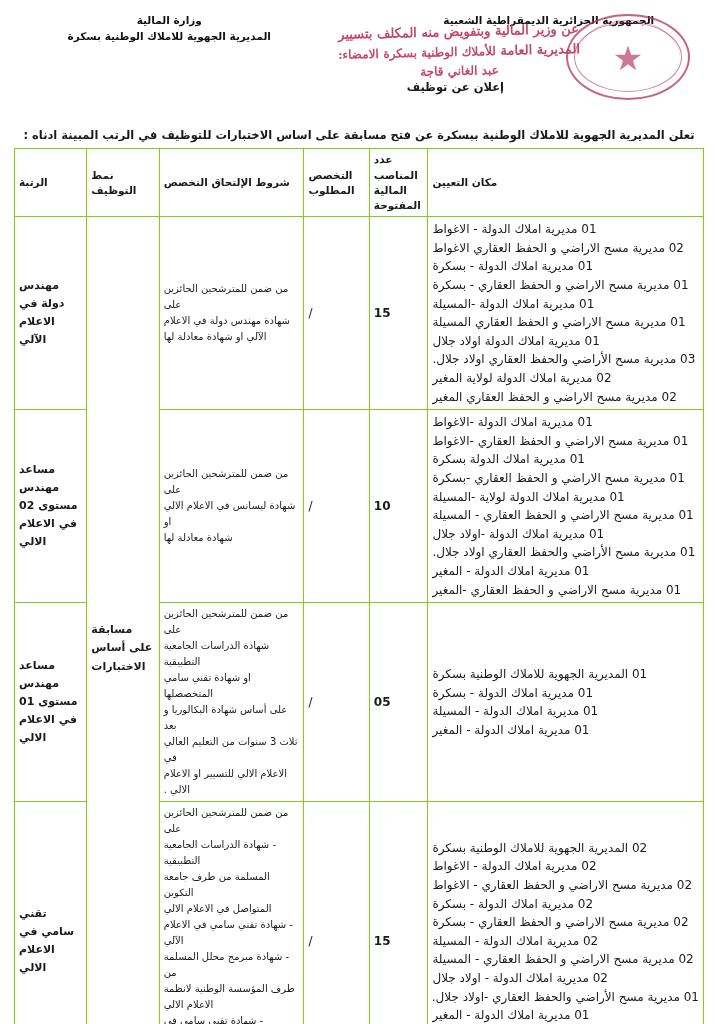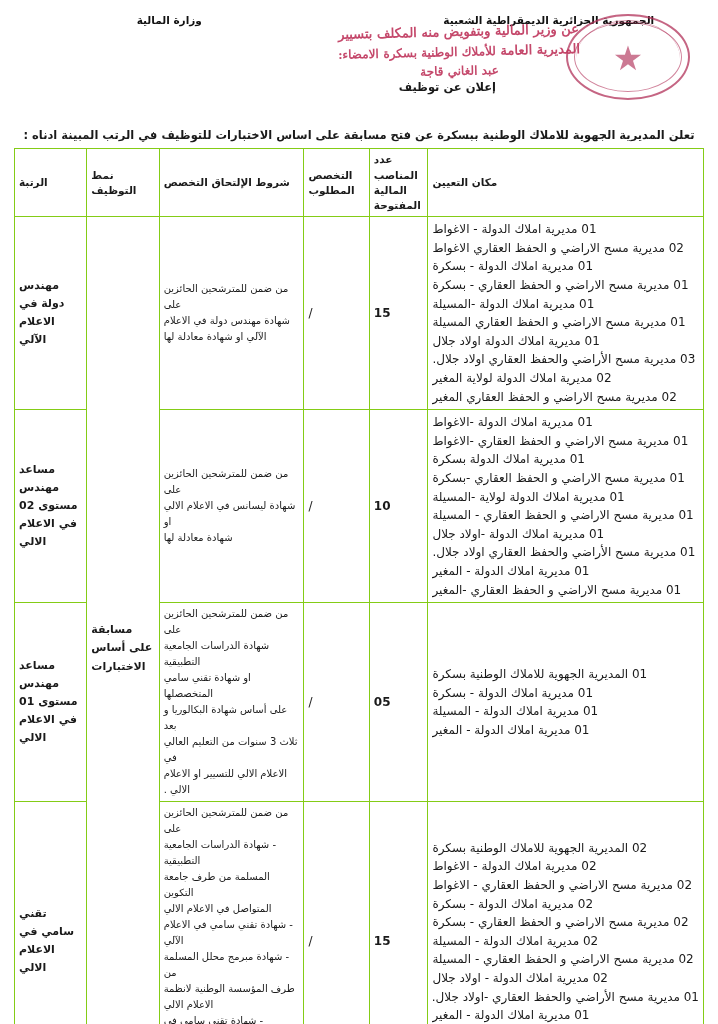--- a/index.html
+++ b/index.html
@@ -99,21 +99,21 @@
     font-size: 13px;
     line-height: 1.5;
     transform: rotate(-1.4deg);
     opacity: .92;
     pointer-events: none;
   }
   .handwriting .hw2 { font-size: 12px; }
   .hdr-note {
     position: absolute;
     top: 72px;
-    right: 208px;
+    right: 200px;
     font-size: 11.5px;
     font-weight: bold;
     color: #1a1a1a;
   }
 
   
   .intro {
     margin: 10px 2px 4px 2px;
     font-size: 11.5px;
     font-weight: bold;
@@ -185,20 +185,21 @@
   <div class="header">
 
     <div class="hdr-right">
       <span class="line">الجمهورية الجزائرية الديمقراطية الشعبية</span>
     </div>
 
     <div class="hdr-center"></div>
 
     <div class="hdr-left">
       <span class="line">وزارة المالية</span>
+      <span class="line">المديرية الجهوية للاملاك الوطنية بسكرة</span>
     </div>
 
     <div class="stamp">
       <div class="oval"></div>
       <div class="oval2"></div>
       <div class="arcs"></div>
       <div class="star">★</div>
     </div>
 
     <div class="handwriting">

